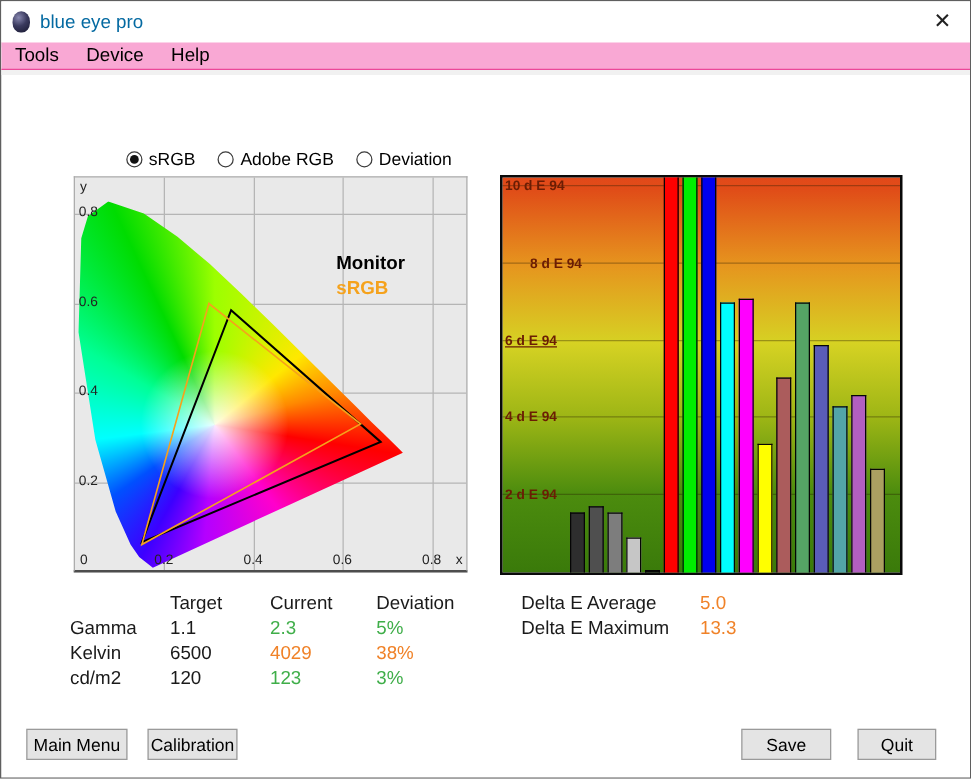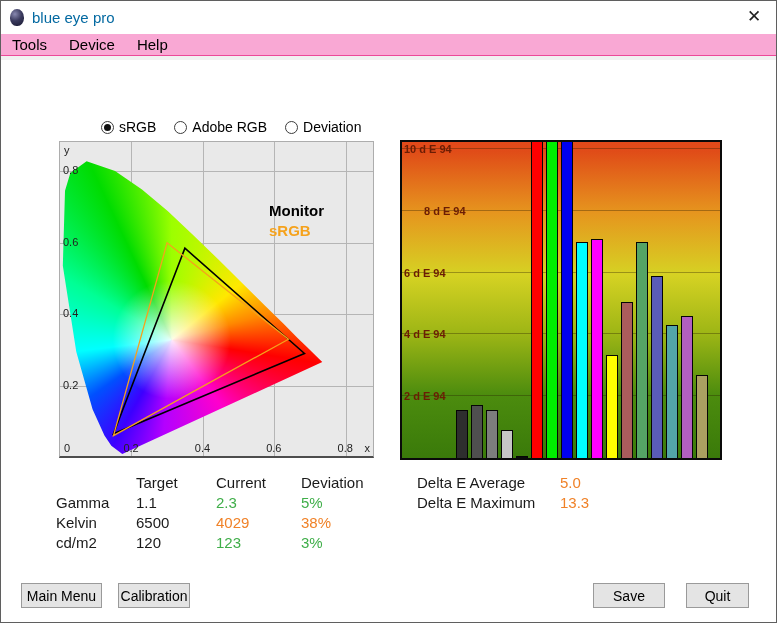--- a/index.html
+++ b/index.html
@@ -170,21 +170,21 @@
     <div class="legend-label" style="left:209px; top:80px; color:#f5a21c;">sRGB</div>
   </div>
 
   <div id="de-chart">
     <div id="de-grid">
         <div class="de-grid" style="bottom: 61.8px;"></div>
         <div class="de-grid-label" style="bottom: 55.8px;">2 d E 94</div>
         <div class="de-grid" style="bottom: 123.6px;"></div>
         <div class="de-grid-label" style="bottom: 117.6px;">4 d E 94</div>
         <div class="de-grid" style="bottom: 185.4px;"></div>
-        <div class="de-grid-label" style="bottom: 179.4px;">6 d E 94</div>
+        <div class="de-grid-label" style="bottom: 179.4px; text-decoration: underline;">6 d E 94</div>
         <div class="de-grid" style="bottom: 247.2px;"></div>
         <div class="de-grid-label" style="bottom: 241.2px; padding-left: 20px;">8 d E 94</div>
         <div class="de-grid" style="bottom: 309px;"></div>
         <div class="de-grid-label" style="bottom: 303px; text-align: right;">10 d E 94</div>
       </div>
     <div id="de-bars">
         <div class="de-bar" style="background: rgb(46, 46, 46); height: 47.895px;"></div>
         <div class="de-bar" style="background: rgb(79, 79, 79); height: 52.53px;"></div>
         <div class="de-bar" style="background: rgb(125, 125, 125); height: 47.895px;"></div>
         <div class="de-bar" style="background: rgb(198, 198, 198); height: 27.81px;"></div>

